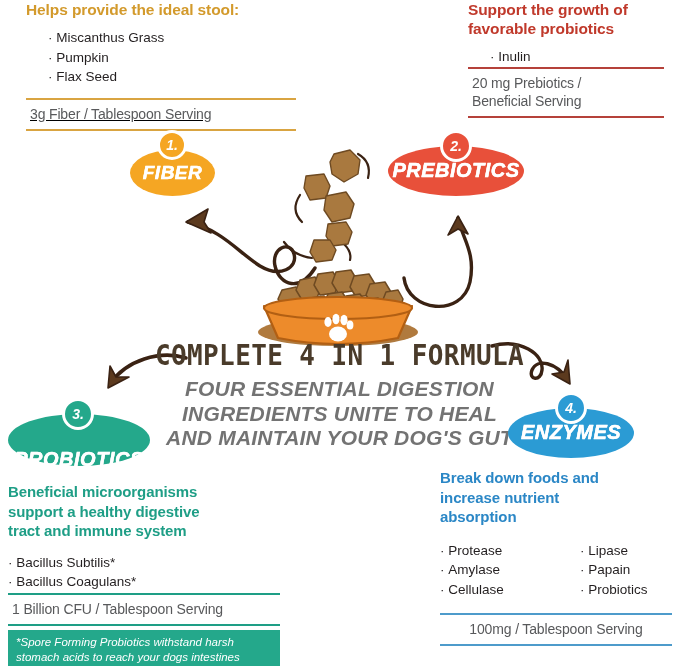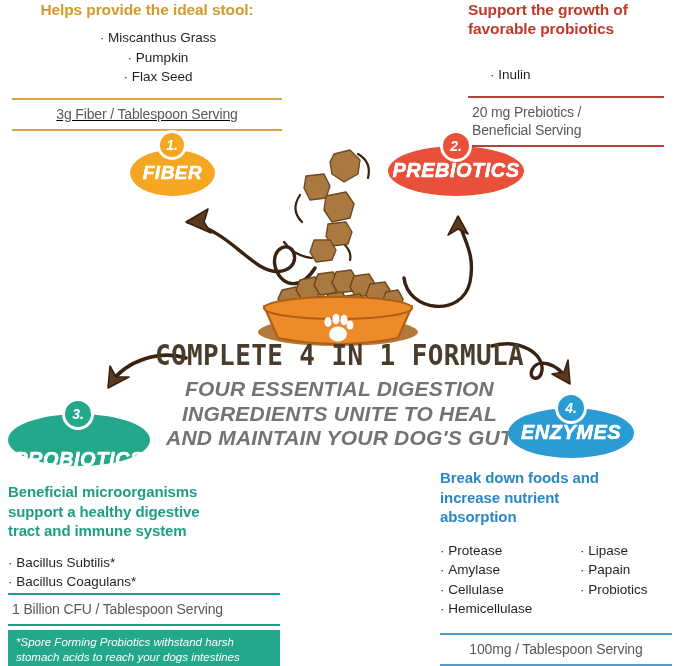--- a/index.html
+++ b/index.html
@@ -109,43 +109,43 @@
     font-size: 21px;
     line-height: 24.5px;
     text-align: center;
     letter-spacing: 0.2px;
   }
   svg { display: block; overflow: visible; }
 </style>
 </head>
 <body>
 
-<div class="abs" style="left:12px; top:0px; width:270px;text-align:center;">
+<div class="abs" style="left:26px; top:0px; width:270px;">
   <div class="hdr fiber">Helps provide the ideal stool:</div>
   <div class="bullets" style="margin-top:9px; padding-left:22px;">
     <div><span class="dot">·</span>&nbsp;<span>Miscanthus Grass</span></div>
     <div><span class="dot">·</span>&nbsp;<span>Pumpkin</span></div>
     <div><span class="dot">·</span>&nbsp;<span>Flax Seed</span></div>
   </div>
   <div style="margin-top:11px;text-decoration:underline;">
     <div class="rule gold"></div>
     <div class="serving">3g Fiber / Tablespoon Serving</div>
     <div class="rule gold"></div>
   </div>
 </div>
 
 <div class="abs" style="left:468px; top:0px; width:196px; text-align:left;">
   <div class="hdr prebio">
     <div>Support the growth of</div>
     <div>favorable probiotics</div>
   </div>
-  <div class="bullets" style="margin-top:27px; padding-left:22px;">
+  <div class="bullets" style="margin-top:9px; padding-left:22px;">
     <div><span class="dot">·</span>&nbsp;<span>Inulin</span></div>
   </div>
-  <div style="margin-top:11px;">
+  <div style="">
     <div class="rule red"></div>
     <div class="serving">
       <div>20 mg Prebiotics /</div>
       <div>Beneficial Serving</div>
     </div>
     <div class="rule red"></div>
   </div>
 </div>
 
 <svg class="abs" style="left:280px; top:140px;" width="125" height="120" viewBox="0 0 125 120">
@@ -281,21 +281,20 @@
   <div class="hdr enzyme">
     <div>Break down foods and</div>
     <div>increase nutrient</div>
     <div>absorption</div>
   </div>
   <div style="margin-top:14px; display:flex;">
     <div class="bullets" style="width:140px;">
       <div><span class="dot">·</span>&nbsp;<span>Protease</span></div>
       <div><span class="dot">·</span>&nbsp;<span>Amylase</span></div>
       <div><span class="dot">·</span>&nbsp;<span>Cellulase</span></div>
-      <div><span class="dot">·</span>&nbsp;<span>Hemicellulase</span></div>
     </div>
     <div class="bullets" style="width:92px;">
       <div><span class="dot">·</span>&nbsp;<span>Lipase</span></div>
       <div><span class="dot">·</span>&nbsp;<span>Papain</span></div>
       <div><span class="dot">·</span>&nbsp;<span>Probiotics</span></div>
     </div>
   </div>
   <div style="margin-top:14px;">
     <div class="rule blue"></div>
     <div class="serving" style="text-align:center;">100mg / Tablespoon Serving</div>

